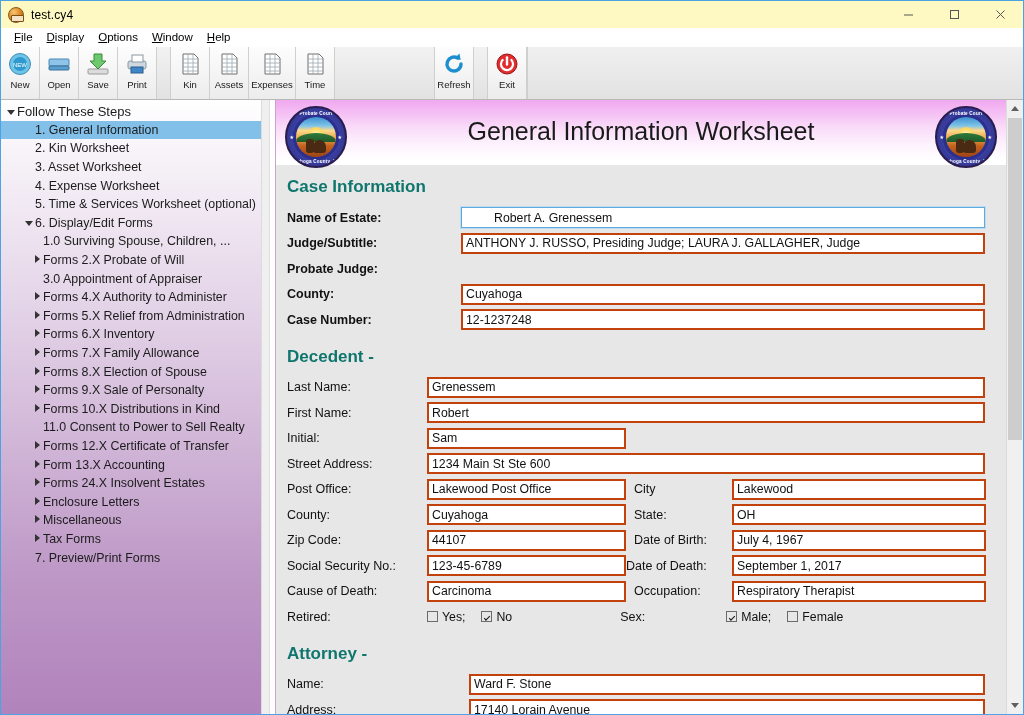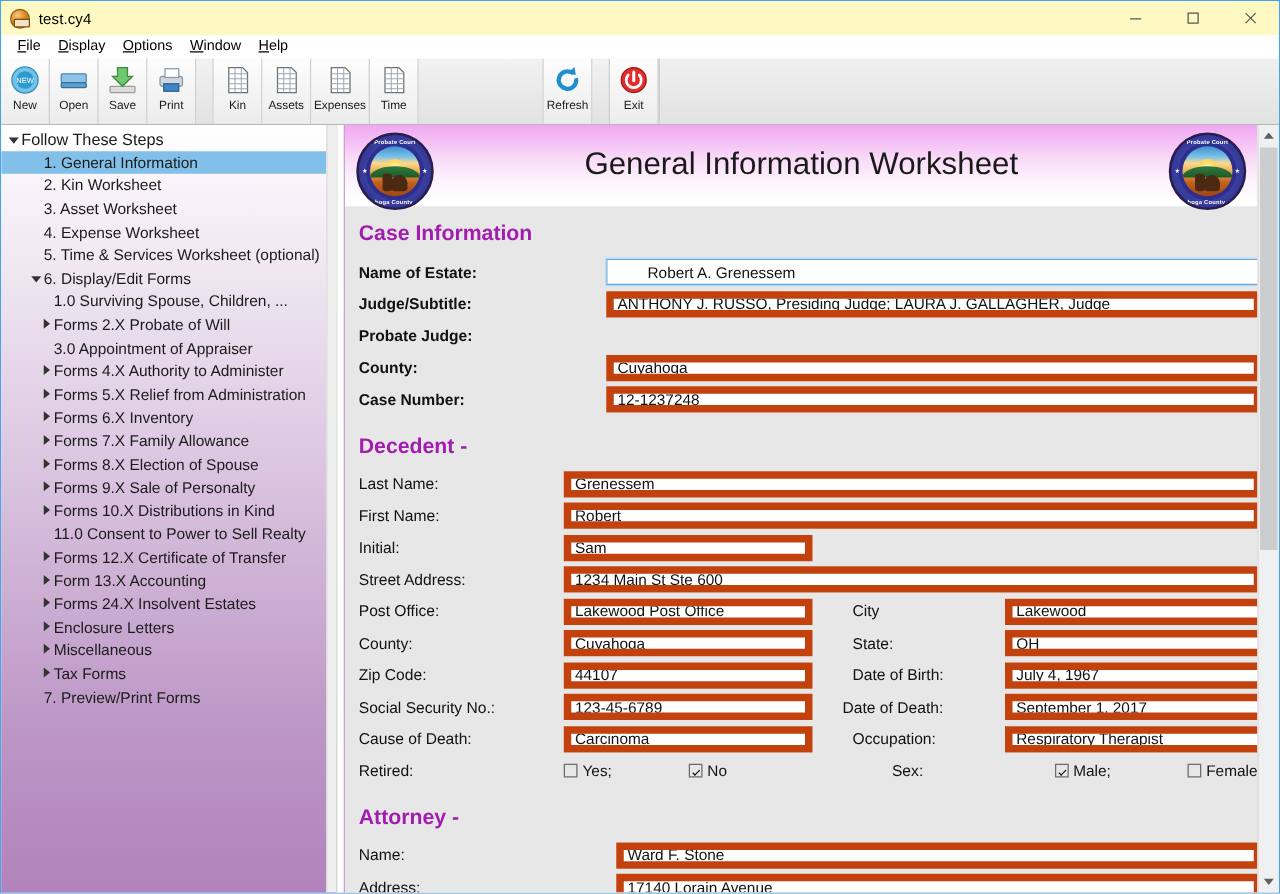--- a/index.html
+++ b/index.html
@@ -163,29 +163,29 @@
     position: absolute; left: 0; right: 0; text-align: center;
     font-size: 4.6px; color: #ffffff; font-weight: bold; letter-spacing: .2px;
   }
   .seal .txt-top { top: 2.5px; }
   .seal .txt-bot { bottom: 2.5px; }
   .seal .star { position:absolute; top: 46%; width:5px;height:5px; color:#fff; font-size:5px; line-height:5px;}
   .seal .star.l { left: 2.5px; } .seal .star.r { right: 2.5px; }
 
   .form { padding: 8px 0 0 0; background: #e7e7e7; }
   .sect-title {
-    font-size: 17px; font-weight: bold; color: #a21caf;
+    font-size: 17px; font-weight: bold; color: #0f766e;
     margin: 4px 0 8px 11px;
   }
   .sect-title.sub { margin-top: 14px; }
-  .row { display: flex; align-items: center; height: 25.5px; padding-left: 11px; gap: 24px; }
+  .row { display: flex; align-items: center; height: 25.5px; padding-left: 11px; }
   .lbl { font-size: 12.5px; color: #111; flex: 0 0 auto; }
   .lbl.bold { font-weight: bold; }
   .fld {
-    background: #ffffff; border: 6px solid #c2410c;
+    background: #ffffff; border: 2px solid #c2410c;
     height: 21px; font-size: 12.3px; color: #111;
     display: flex; align-items: center; padding: 0 3px;
     overflow: hidden; white-space: nowrap;
   }
   .fld.focused { border: 1px solid #62a8dd; outline: 1px solid #bcdcf3; padding-left: 32px; }
   .cbwrap { display:flex; align-items:center; font-size:12.3px; color:#111; }
   .cb {
     width: 11px; height: 11px; border: 1px solid #6b6b6b; background:#e7e7e7;
     display:inline-block; margin-right: 4px; position: relative; flex:0 0 11px;
   }

